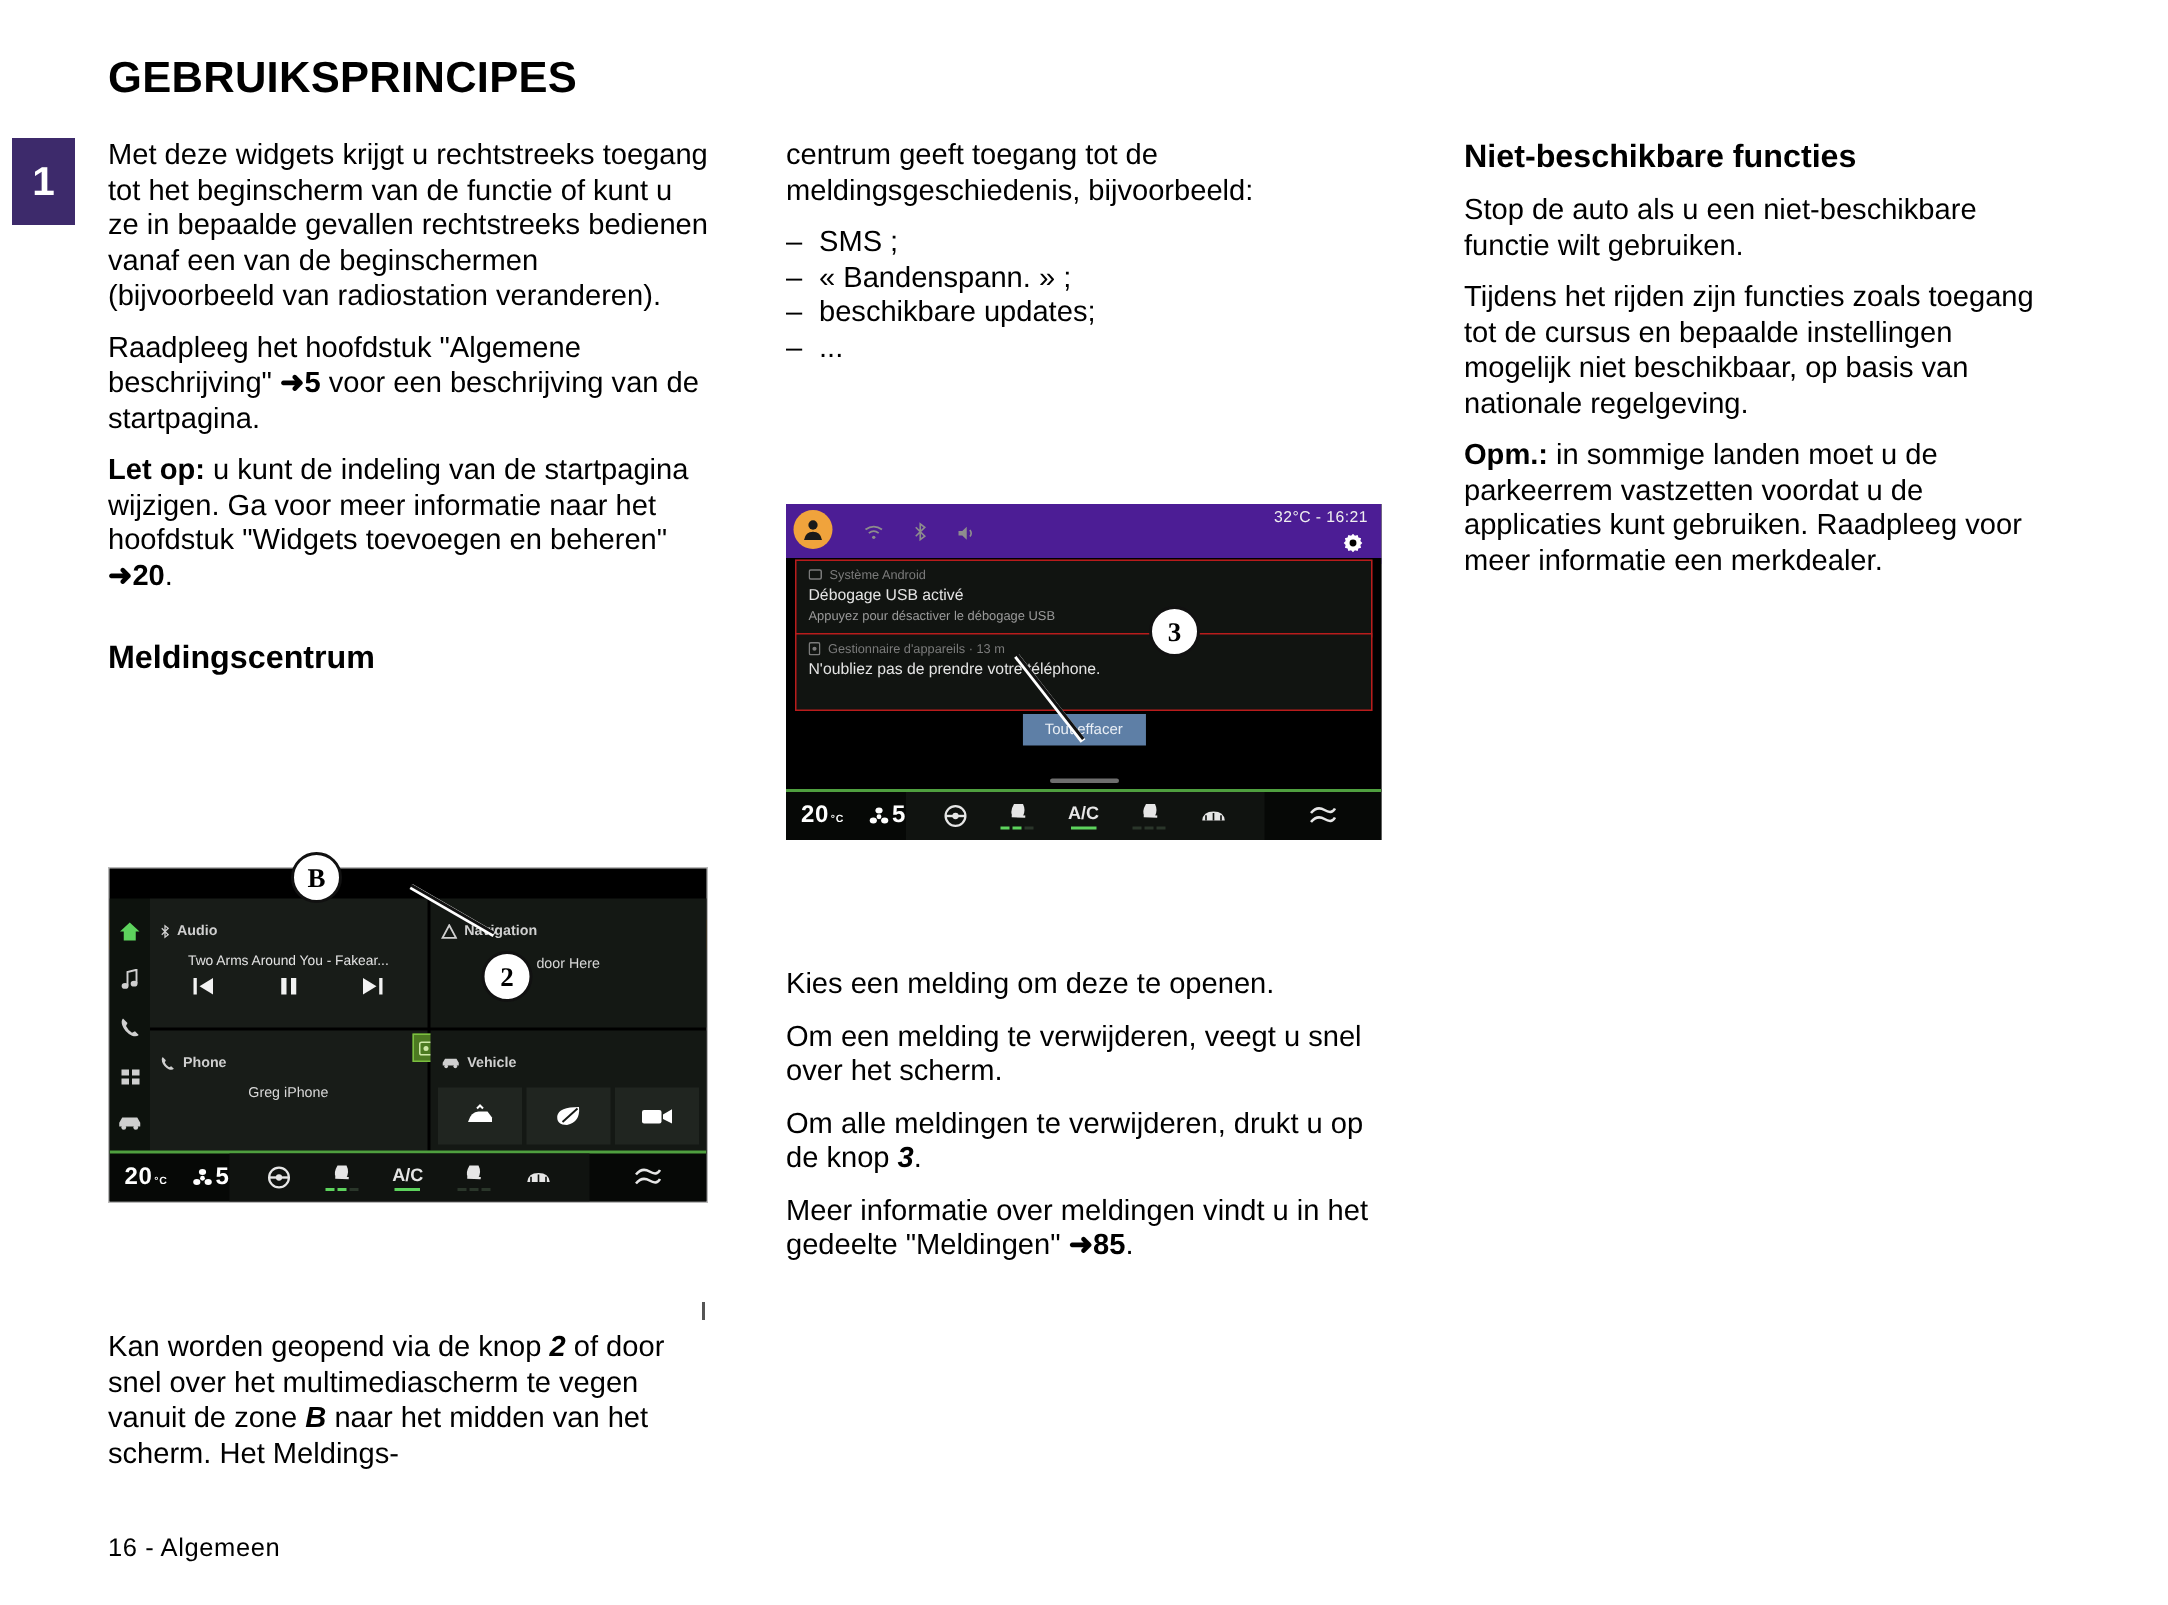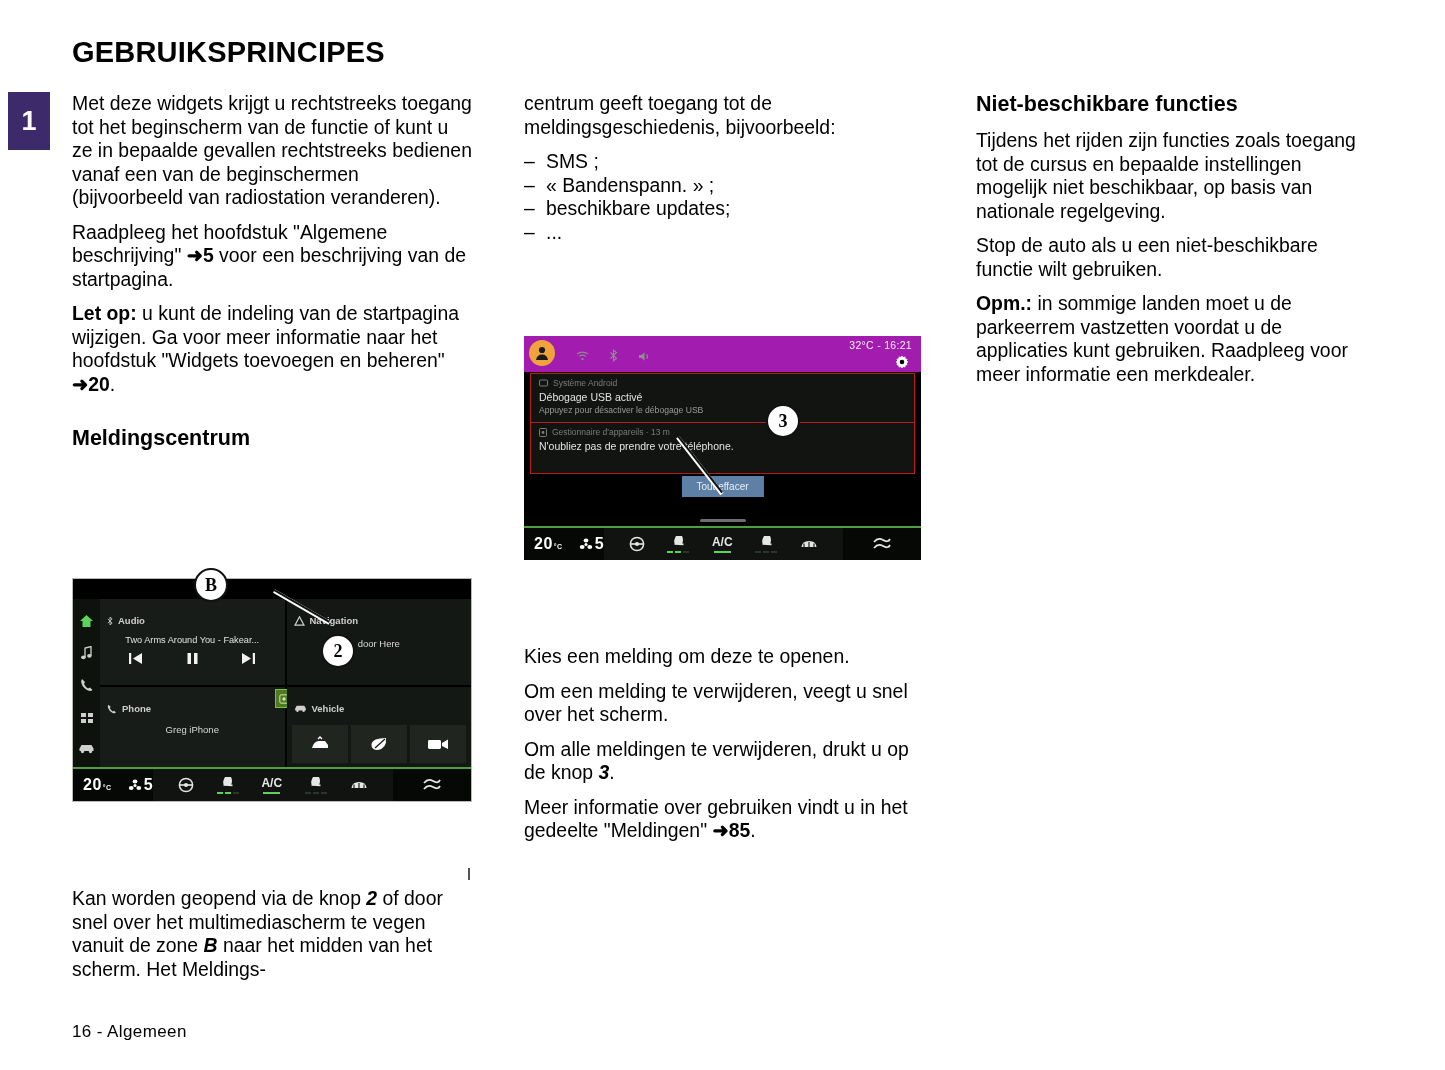--- a/index.html
+++ b/index.html
@@ -214,21 +214,21 @@
   .cl-i .bars span.off { background: #2a362a; }
   .cl-i .underline { display:block; width: 17px; height: 2.5px; background: #5dd35d; margin-top: 2px; }
   .cl-last {
     width: 78px; display: flex; align-items: center; justify-content: center;
     color: #e6e6e6; height: 100%;
   }
 
   
   .nt-top {
     position: absolute; left: 0; top: 0; right: 0; height: 40px;
-    background: #a21caf;
+    background: #4c1d95;
   }
   .nt-avatar {
     position: absolute; left: 5px; top: 4px; width: 26px; height: 26px;
     border-radius: 50%; background: #f0a33c;
     display: flex; align-items: center; justify-content: center;
   }
   .nt-icons {
     position: absolute; left: 52px; top: 12px;
     display: flex; gap: 20px; color: #8d8d8d;
   }
@@ -682,23 +682,23 @@
 <div class="leader-white" style="left:722px; top:492px; width:72px; transform: rotate(-128deg);"></div>
 <div class="leader" style="left:722px; top:492px; width:72px; transform: rotate(-128deg);"></div>
 <div class="callout" style="left:766px; top:404px;">
   <span>3</span>
 </div>
 
 <div style="position:absolute; left:524px; top:645px; width:400px;">
   <p class="para">Kies een melding om deze te openen.</p>
   <p class="para">Om een melding te verwijderen, veegt u snel over het scherm.</p>
   <p class="para"><span>Om alle meldingen te verwijderen, drukt u op de knop </span><span class="it-bold">3</span><span>.</span></p>
-  <p class="para"><span>Meer informatie over gebruiken vindt u in het gedeelte "Meldingen" </span><span class="arrow">➜</span><span class="bold">85</span><span>.</span></p>
+  <p class="para"><span>Meer informatie over meldingen vindt u in het gedeelte "Meldingen" </span><span class="arrow">➜</span><span class="bold">85</span><span>.</span></p>
 </div>
 
 <div class="col col-3">
   <h2 class="sub-head">Niet-beschikbare functies</h2>
+  <p class="para">Stop de auto als u een niet-beschikbare functie wilt gebruiken.</p>
   <p class="para">Tijdens het rijden zijn functies zoals toegang tot de cursus en bepaalde instellingen mogelijk niet beschikbaar, op basis van nationale regelgeving.</p>
-  <p class="para">Stop de auto als u een niet-beschikbare functie wilt gebruiken.</p>
   <p class="para"><span class="bold">Opm.:</span><span> in sommige landen moet u de parkeerrem vastzetten voordat u de applicaties kunt gebruiken. Raadpleeg voor meer informatie een merkdealer.</span></p>
 </div>
 
 <div class="footer">16 - Algemeen</div>
 
 </body></html>

